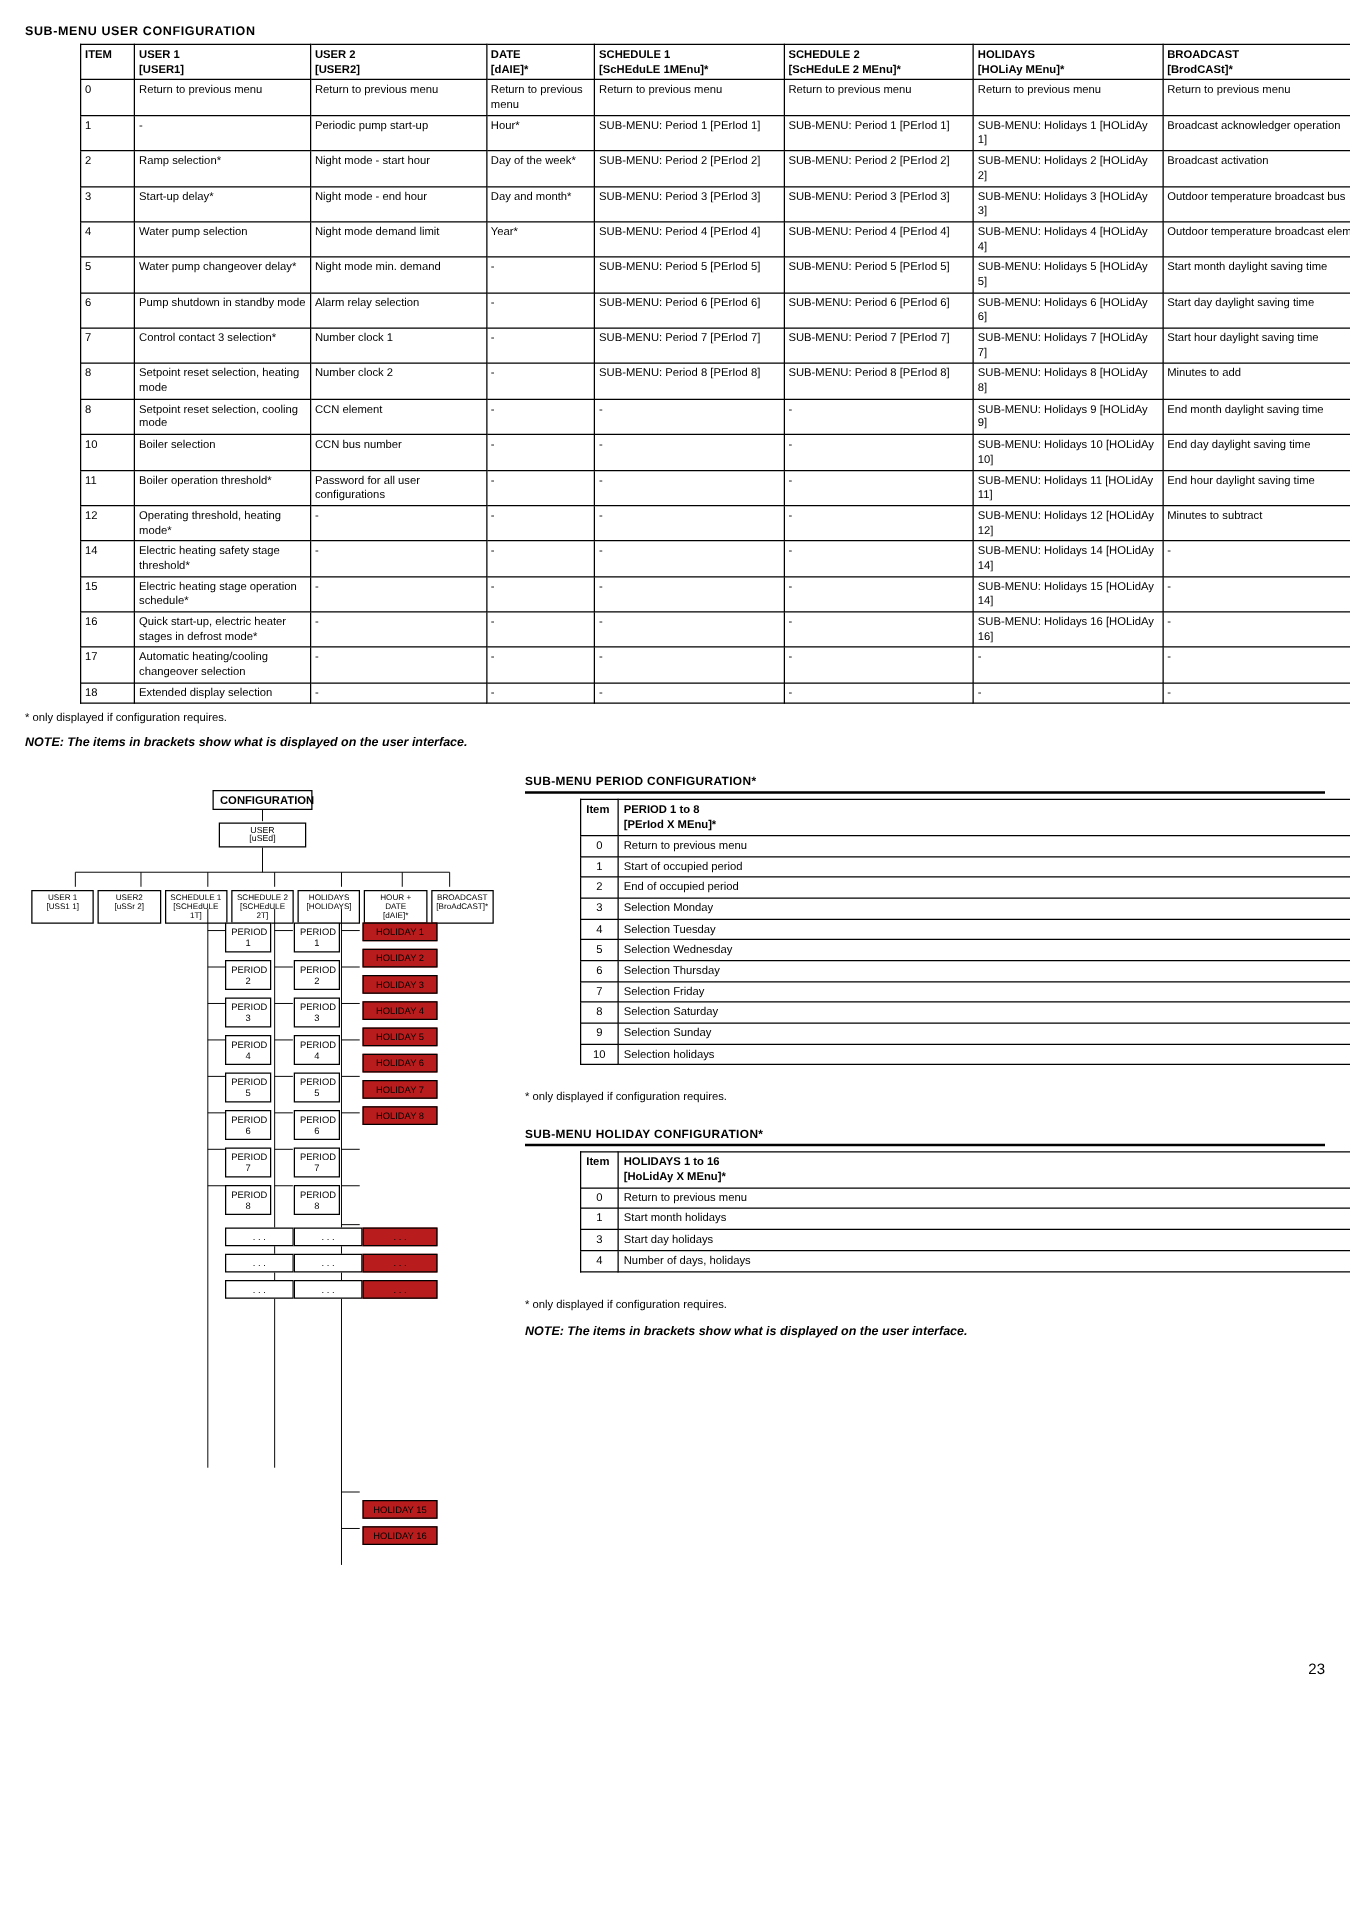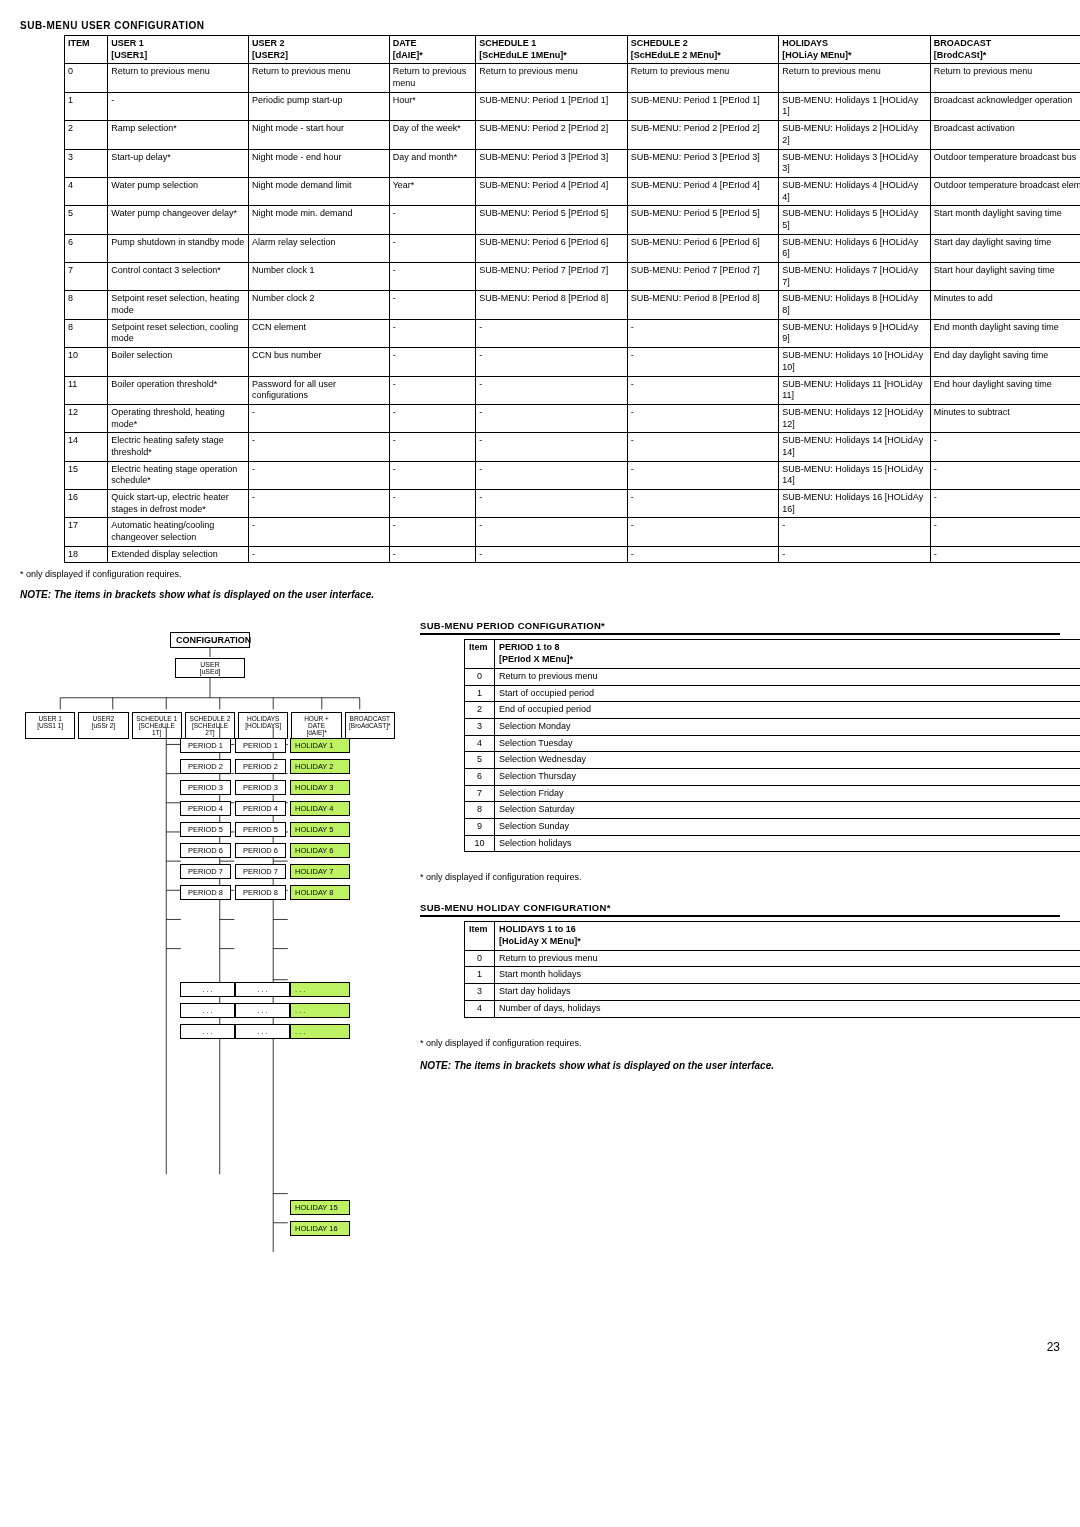--- a/index.html
+++ b/index.html
@@ -108,29 +108,30 @@
       position: absolute;
       display: flex;
       flex-direction: column;
       gap: 6px;
     }
     .period-box {
       border: 1px solid #000;
       padding: 2px 4px;
       font-size: 7.5px;
       text-align: center;
-      width: 51px;
+      width: 37px;
       background: #fff;
     }
     .holiday-box {
       border: 1px solid #000;
       padding: 2px 4px;
       font-size: 7.5px;
+      text-align: center;
       width: 60px;
-      background: #bef264;
+      background: #b91c1c;
     }
     .dots-box {
       border: 1px solid #000;
       padding: 2px 4px;
       font-size: 7.5px;
       text-align: center;
       width: 55px;
       background: #fff;
     }
 
@@ -159,21 +160,21 @@
       background: #fff;
       text-align: left;
     }
     .sub-table td:first-child {
       width: 30px;
       text-align: center;
     }
     .page-number {
       text-align: right;
       font-size: 12px;
-      margin-top: 20px;
+      margin-top: 8px;
       font-weight: normal;
     }
 
     
     .diagram-svg {
       position: absolute;
       top: 0;
       left: 0;
       width: 100%;
       height: 100%;

